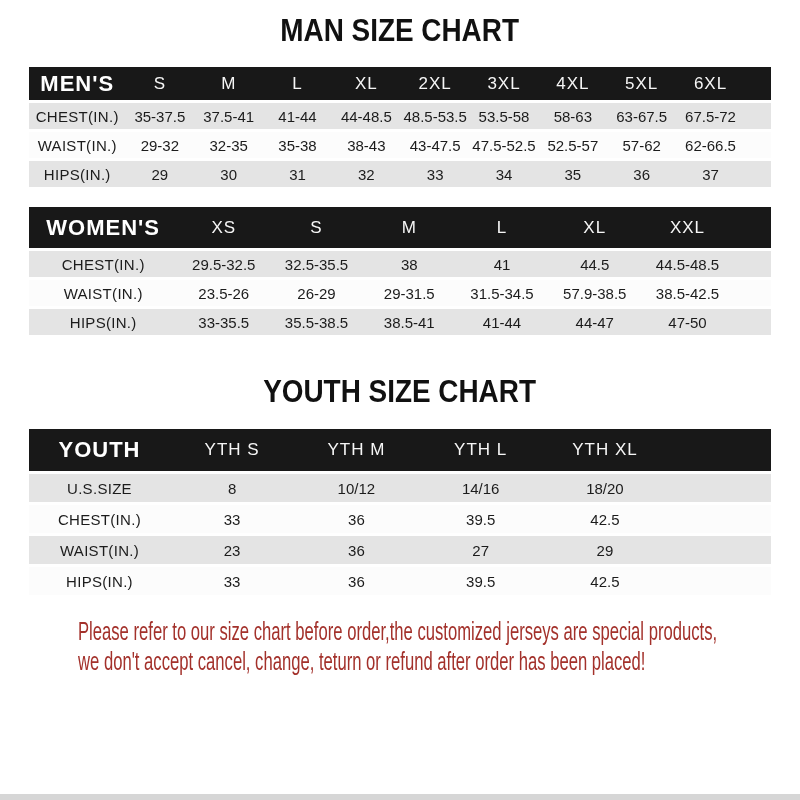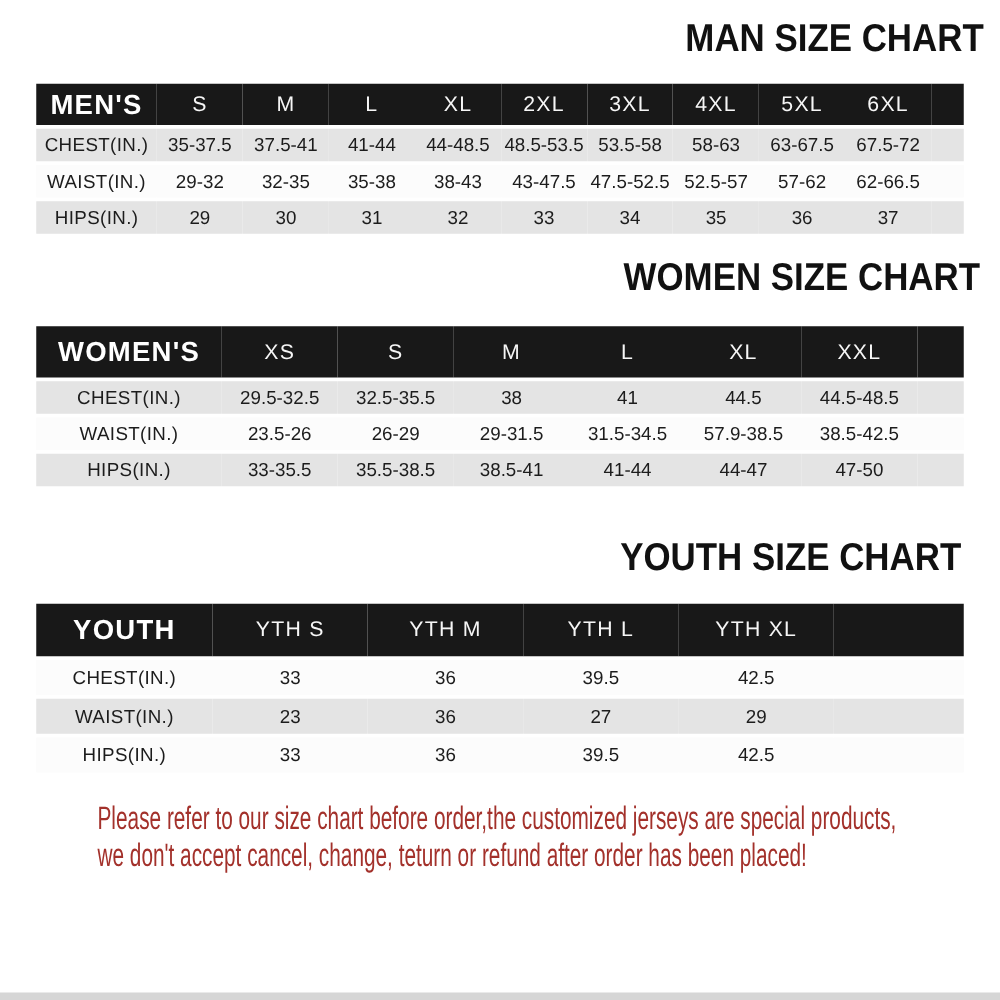--- a/index.html
+++ b/index.html
@@ -25,21 +25,21 @@
   }
   .banner-title{
     display:inline-block;
     font-size:58px;font-weight:bold;color:#171310;
     line-height:71px;letter-spacing:2px;
     transform:scaleX(0.95);transform-origin:50% 50%;
     white-space:nowrap;
   }
   
   .section-heading{
-    text-align:right;margin:0;color:#111;
+    text-align:center;margin:0;color:#111;
     font-size:31px;line-height:36px;font-weight:bold;
   }
   .section-heading .cond{
     display:inline-block;transform:scaleX(0.9);white-space:nowrap;
   }
   .section-0 .section-heading{margin:13px 0 15px;}
   .section-1 .section-heading{margin:8px 0 18px;}
   .section-2 .section-heading{margin:36px 16px 16px;}
   
   .size-table{
@@ -158,23 +158,20 @@
               <td>35</td>
               <td>36</td>
               <td>37</td>
               <td></td>
             </tr>
           </tbody>
     </table>
   </section>
 
   <section class="size-section section-1">
-    <h2 class="section-heading">
-      <span class="cond">WOMEN SIZE CHART</span>
-    </h2>
     <table class="size-table">
       <colgroup>
             <col style="width: 20%;">
             <col style="width: 12.5%;">
             <col style="width: 12.5%;">
             <col style="width: 12.5%;">
             <col style="width: 12.5%;">
             <col style="width: 12.5%;">
             <col style="width: 12.5%;">
             <col style="width: 5%;">
@@ -243,20 +240,28 @@
         <tr class="hdr">
               <th class="label-cell">YOUTH</th>
               <th>YTH S</th>
               <th>YTH M</th>
               <th>YTH L</th>
               <th>YTH XL</th>
               <th></th>
             </tr>
       </thead>
       <tbody>
+            <tr class="row-gray">
+              <td class="row-label">U.S.SIZE</td>
+              <td>8</td>
+              <td>10/12</td>
+              <td>14/16</td>
+              <td>18/20</td>
+              <td></td>
+            </tr>
             <tr class="row-white">
               <td class="row-label">CHEST(IN.)</td>
               <td>33</td>
               <td>36</td>
               <td>39.5</td>
               <td>42.5</td>
               <td></td>
             </tr>
             <tr class="row-gray">
               <td class="row-label">WAIST(IN.)</td>

